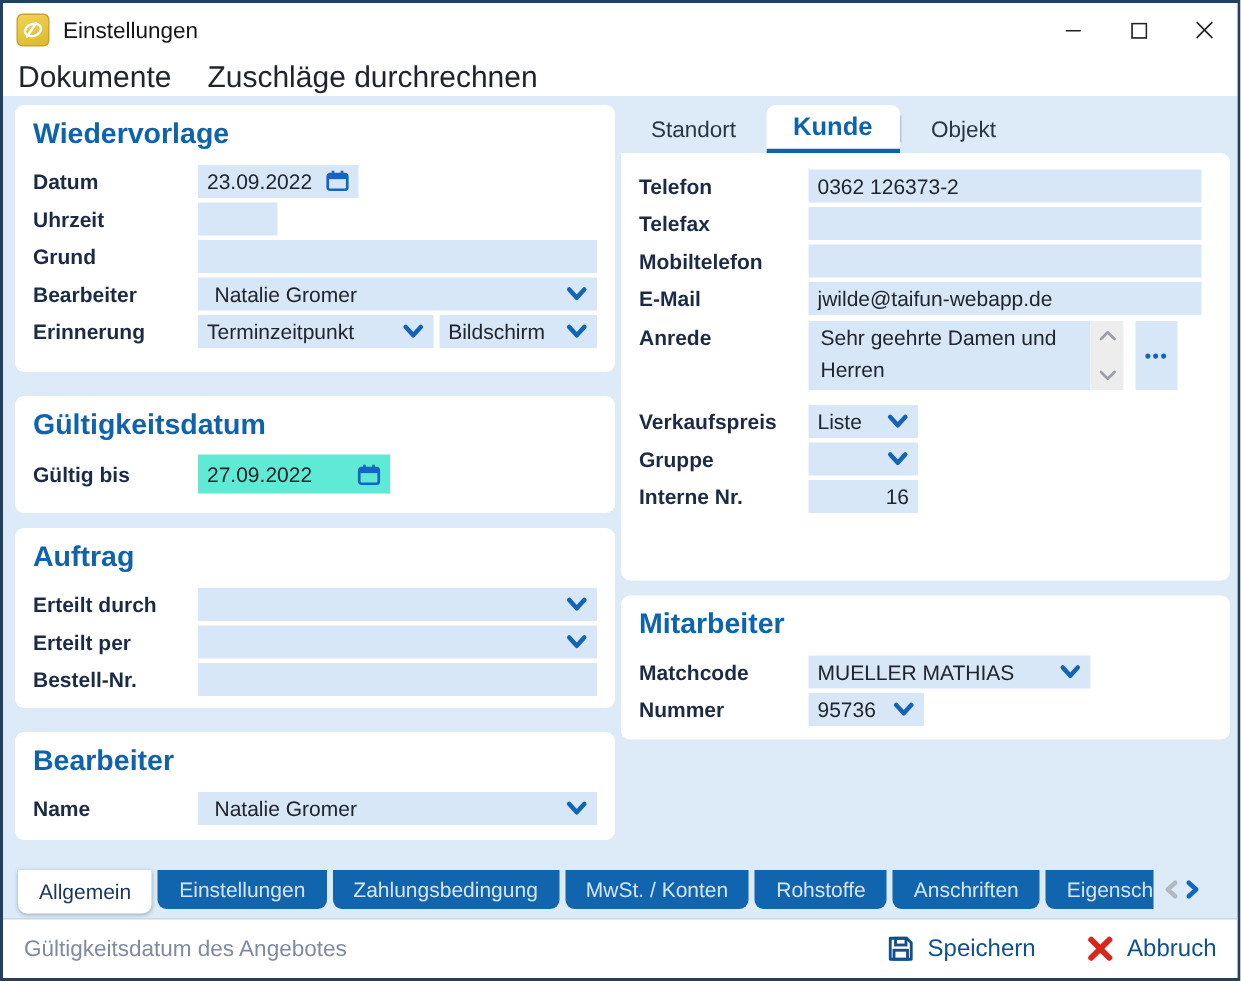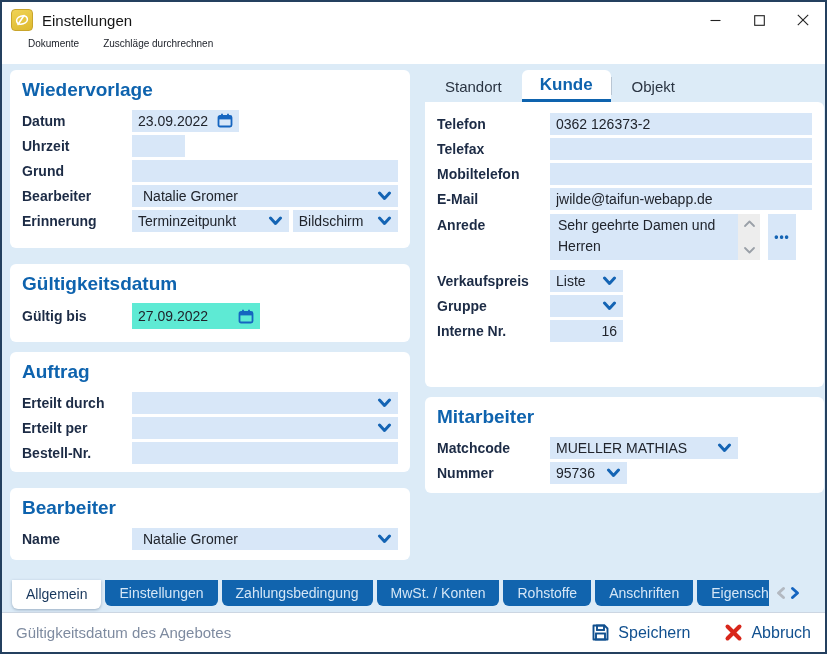--- a/index.html
+++ b/index.html
@@ -12,26 +12,26 @@
   
   .titlebar { height:36px; background:#fff; display:flex; align-items:center; padding-left:9px; flex:none; }
   .applogo { width:22px; height:22px; border-radius:4px;
              background:linear-gradient(160deg,#f0d355,#ddb92e); border:1px solid #c9a52c;
              display:flex; align-items:center; justify-content:center; }
   .wtitle { margin-left:9px; font-size:15px; color:#151515; }
   .wctrls { margin-left:auto; display:flex; height:100%; }
   .wbtn { width:44px; height:100%; display:flex; align-items:center; justify-content:center; }
 
   
-  .menubar { height:26px; background:#fff; display:flex; align-items:flex-start; gap:24px;
-             padding:0 10px; flex:none; font-size:10px; color:#20242c;margin-left:16px; }
+  .menubar { height:26px; background:#fff; display:flex; align-items:flex-end; gap:24px;
+             padding:0 10px; flex:none; font-size:20px; color:#20242c; }
   .menuitem { cursor:default; }
 
   
-  .content { flex:1; background:#dcebf7; padding:6px 5px 0 8px; display:flex; gap:15px; }
+  .content { flex:1; background:#dcebf7; padding:6px 5px 0 8px; display:flex; gap:4px; }
   .colL { width:400px; flex:none; display:flex; flex-direction:column; }
   .colR { flex:1; display:flex; flex-direction:column; }
 
   .panel { background:#fff; border-radius:6px; padding:9px 12px 10px 12px; }
   .ptitle { color:#0e63ae; font-size:19px; font-weight:700; margin-bottom:7px; }
 
   .row { display:flex; align-items:center; height:25px; }
   .row.tall { height:50px; align-items:flex-start; }
   .lbl { width:110px; flex:none; font-weight:700; color:#1c2b45; font-size:14px; }
   .field { background:#d8e7f8; height:22px; display:flex; align-items:center;

